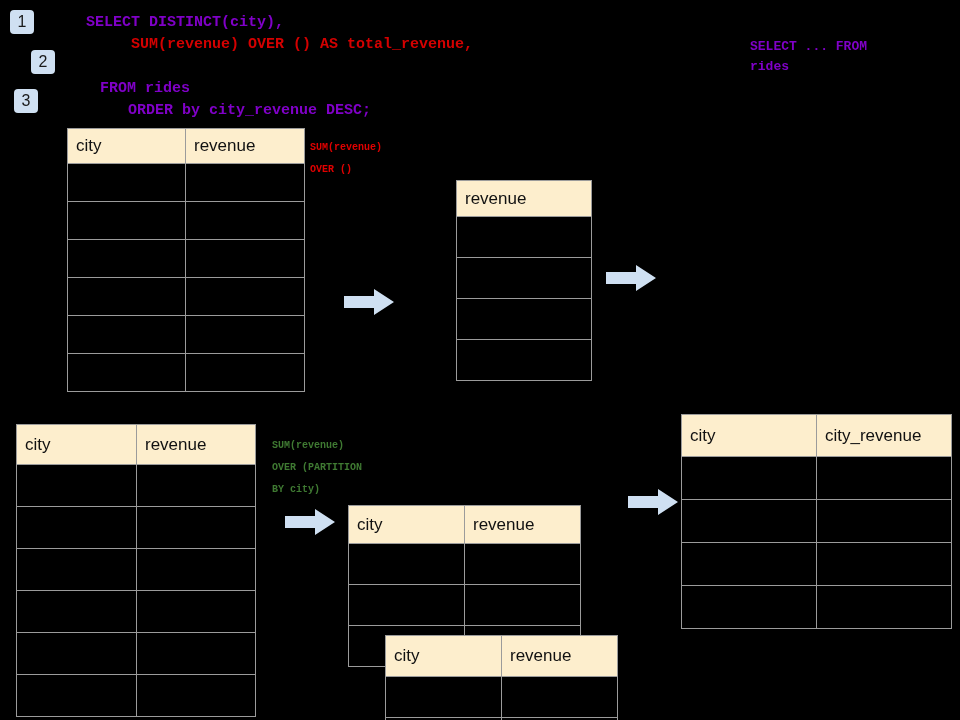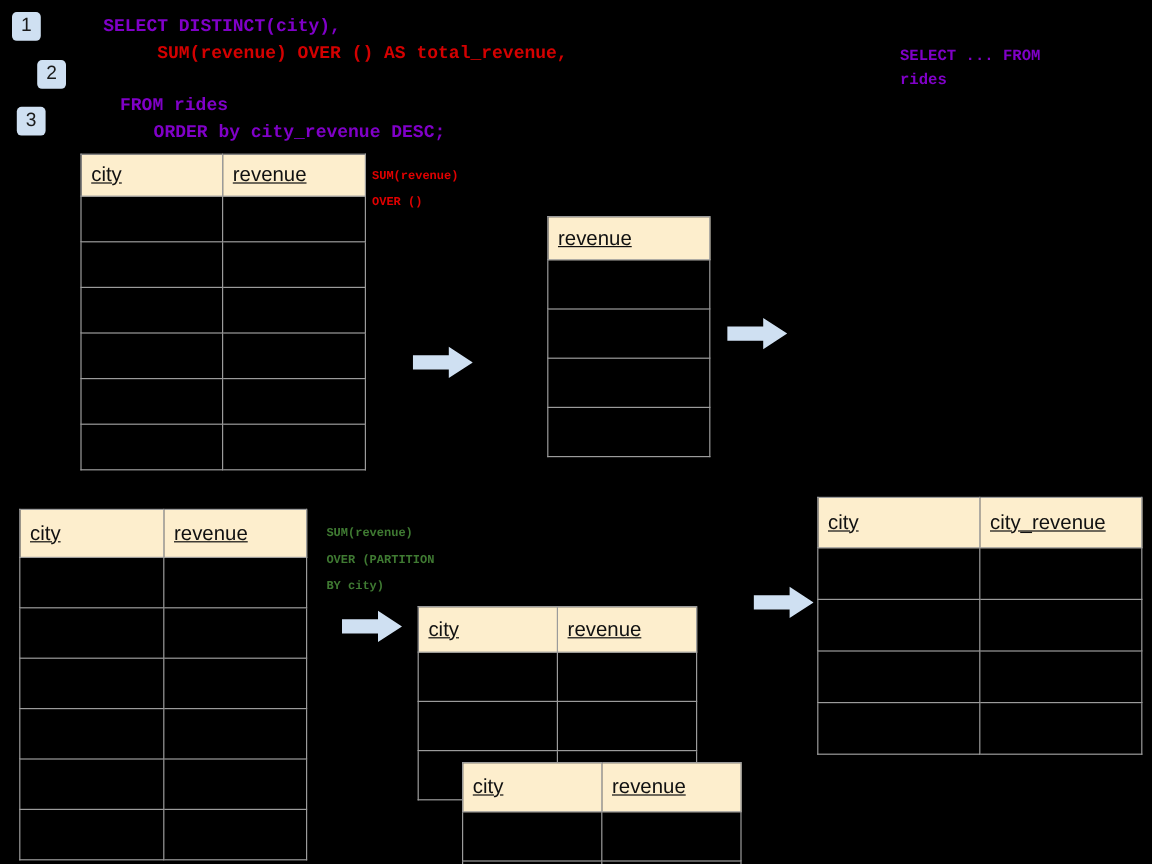--- a/index.html
+++ b/index.html
@@ -81,21 +81,20 @@
   }
   .tbl th {
     background: #fdeecd;
     color: #111111;
     font-family: "Liberation Sans", sans-serif;
     font-size: 17px;
     font-weight: normal;
     text-align: left;
     padding: 0 8px;
     height: 35px;
-    text-decoration: underline;
   }
   .tbl td {
     background: #000000;
     height: 38px;
   }
 
   
   .arrow {
     position: absolute;
   }

